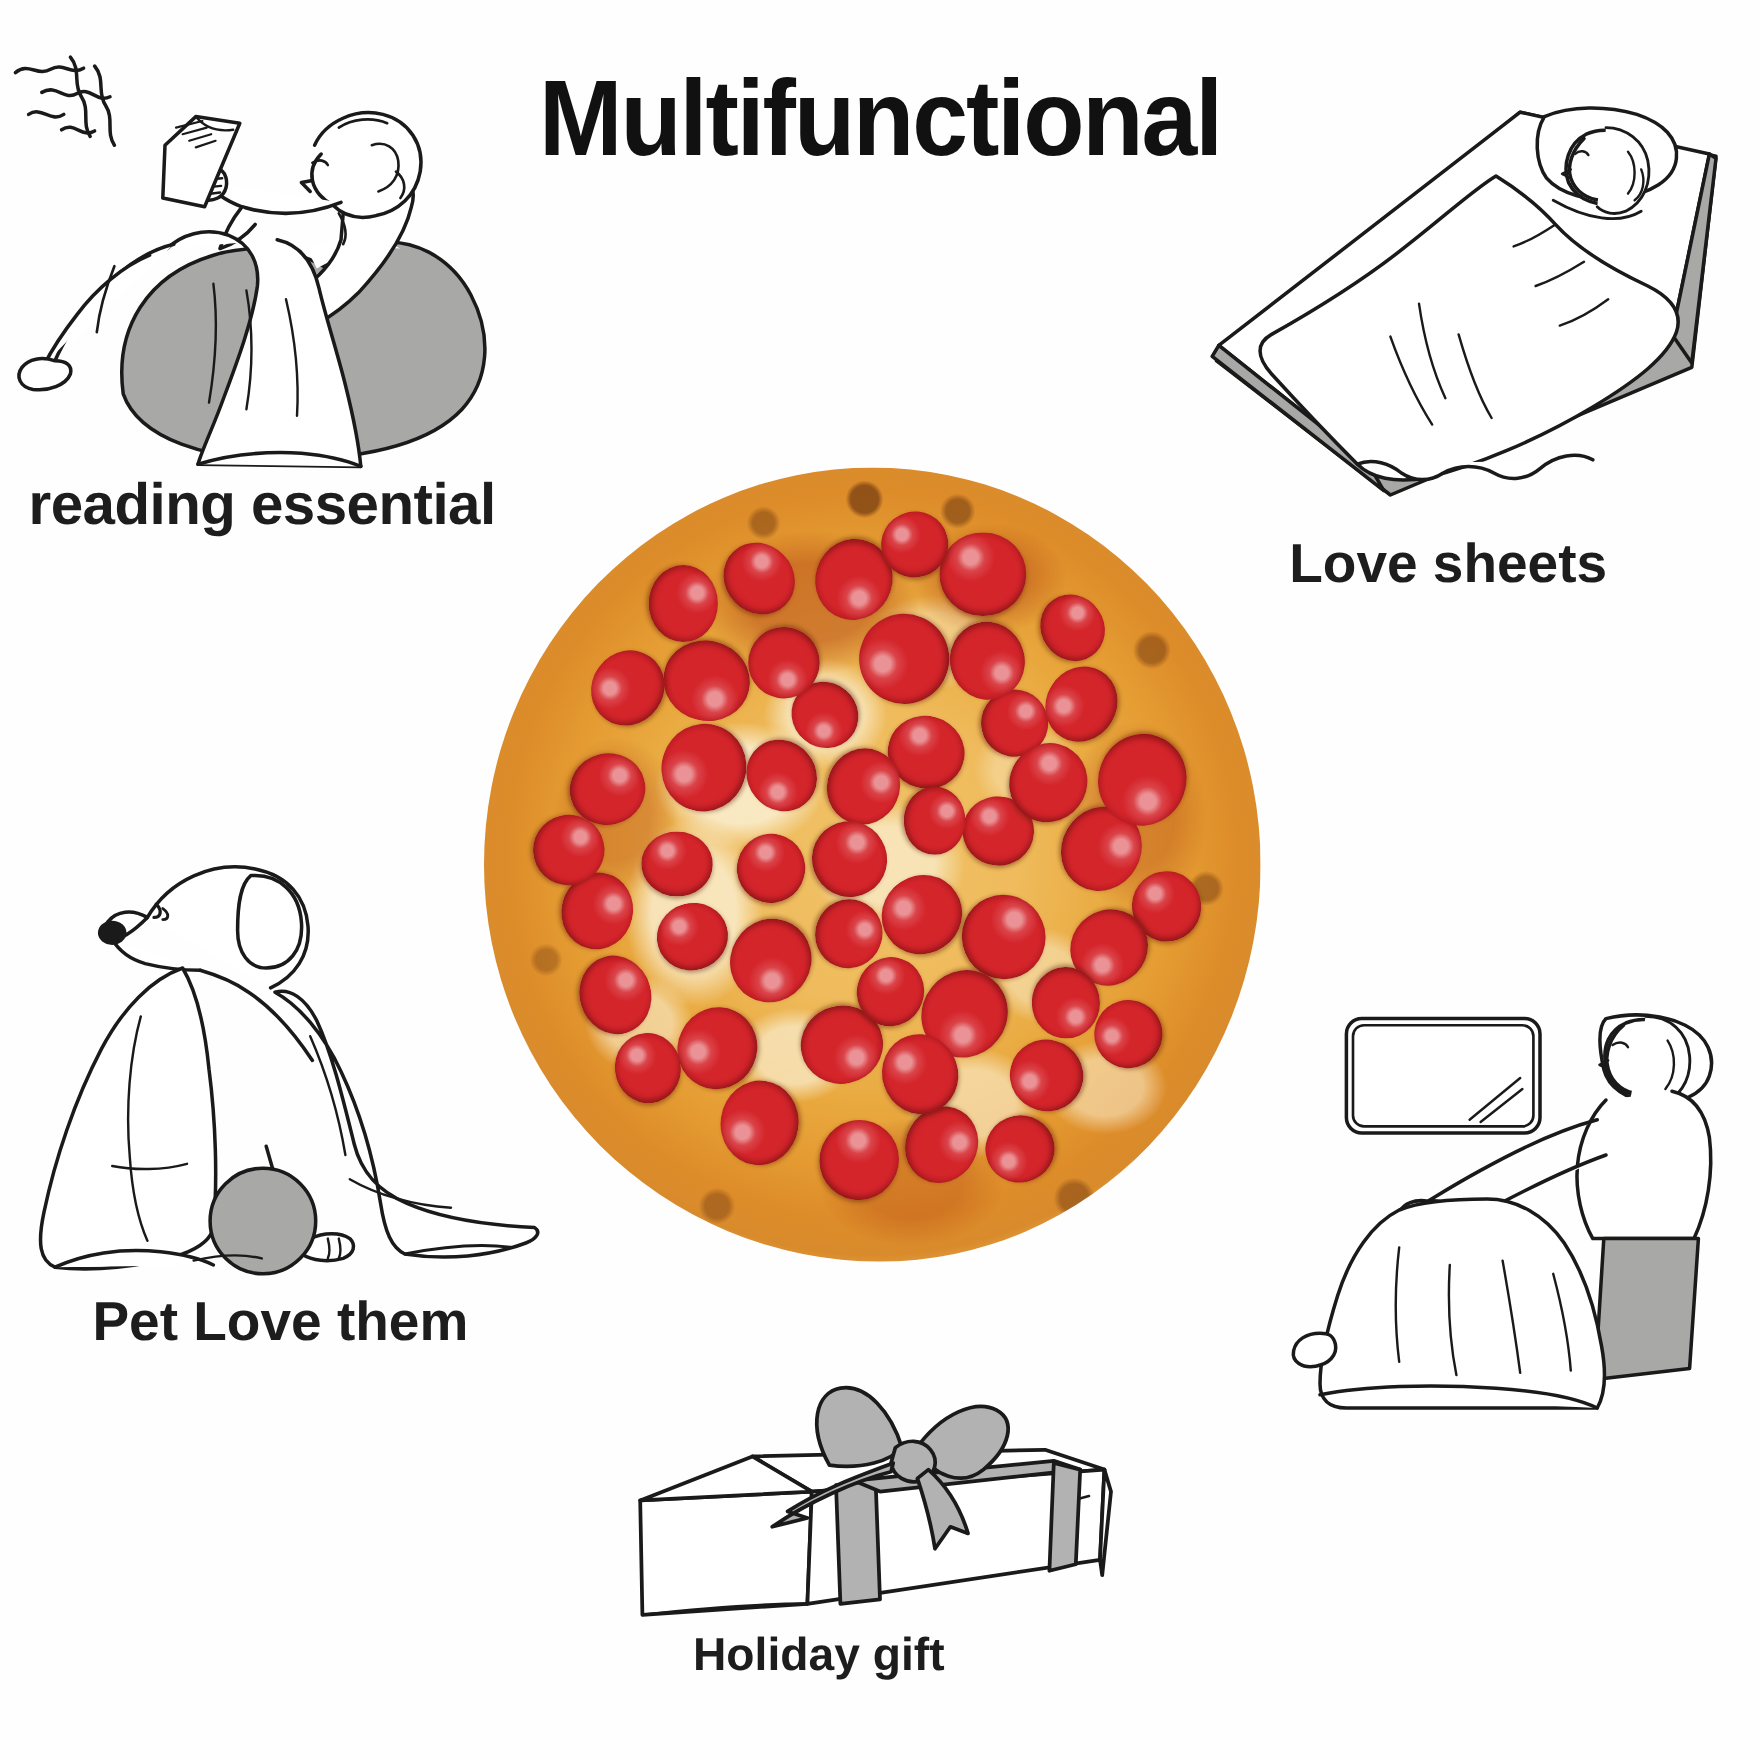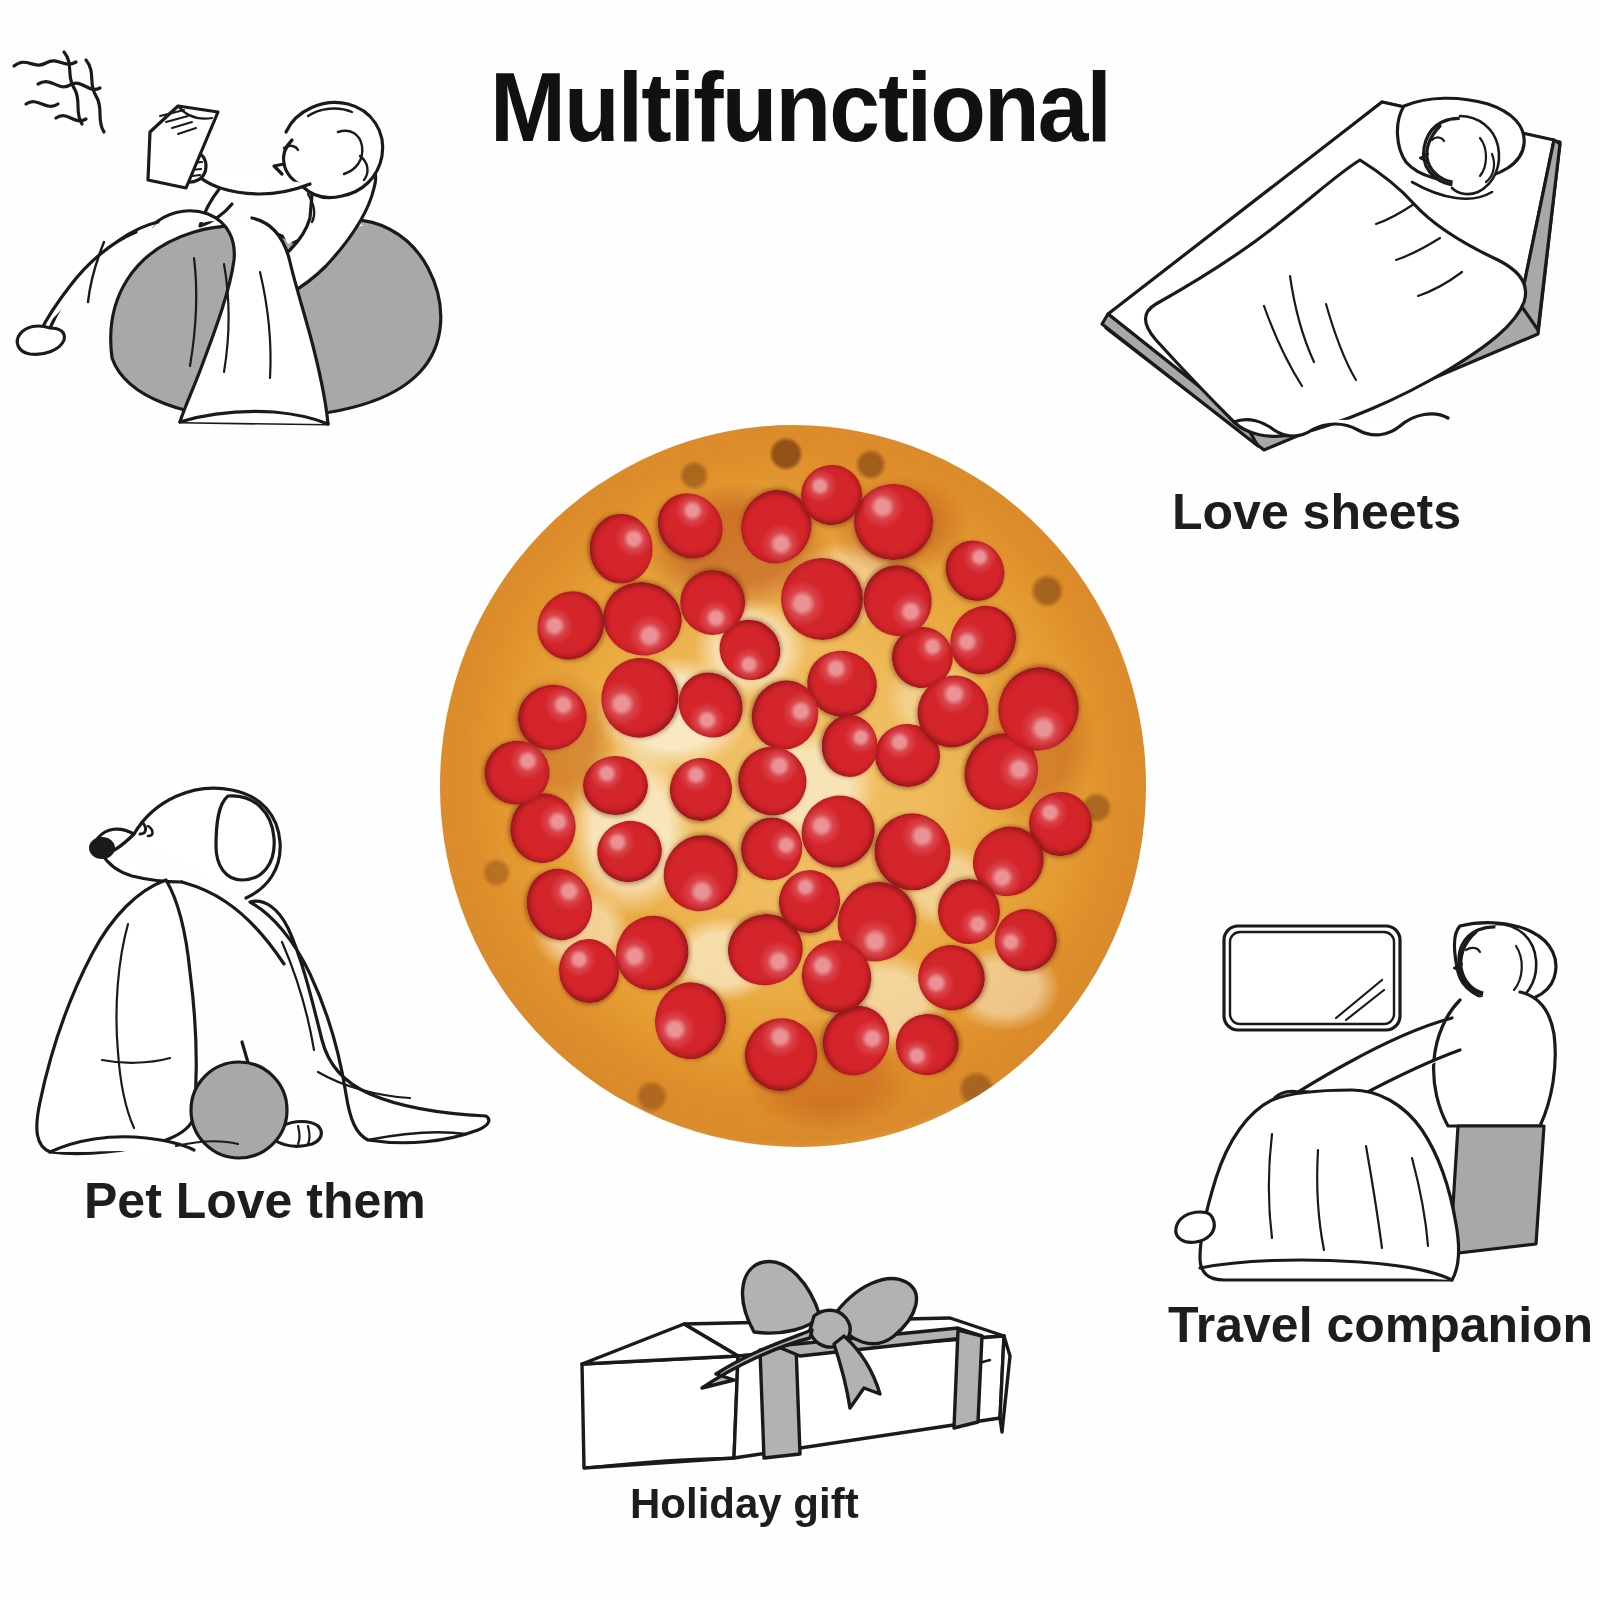--- a/index.html
+++ b/index.html
@@ -199,20 +199,21 @@
 
       <path d="M150 186 C124 192 96 212 76 238 C60 258 48 278 42 292" fill="#ffffff" stroke="#1a1a1a"></path>
       <path d="M128 196 C104 206 80 226 62 250 C48 268 38 284 32 296" fill="#ffffff" stroke="#1a1a1a"></path>
 
       <path d="M42 292 C30 288 18 290 12 298 C6 306 10 316 22 318
                C36 320 52 314 56 304 C58 296 52 292 42 292 Z" fill="#ffffff" stroke="#1a1a1a"></path>
 
       <path d="M96 206 C88 226 82 248 80 266" stroke="#1a1a1a" stroke-width="2.4"></path>
     </svg>
   </div>
+  <div class="caption cap-reading">reading essential</div>
 
   <div class="illus illus-bed">
     <svg width="530" height="400" viewBox="0 0 530 400" fill="none" stroke="#1a1a1a" stroke-width="3.2" stroke-linecap="round" stroke-linejoin="round">
 
       <path d="M314 24 L492 64 L470 256 L196 372 L38 250 L52 236 Z" fill="#a8a8a6" stroke="#1a1a1a"></path>
 
       <path d="M314 24 L486 62 L452 226 L176 344 L40 236 Z" fill="#ffffff" stroke="#1a1a1a"></path>
 
       <path d="M486 62 L492 66 L470 252 L452 226 Z" fill="#a8a8a6" stroke="#1a1a1a"></path>
 
@@ -356,21 +357,20 @@
 
       <path d="M112 266 C108 300 108 338 112 370" stroke="#1a1a1a" stroke-width="2.2"></path>
       <path d="M158 282 C156 316 158 352 164 382" stroke="#1a1a1a" stroke-width="2.2"></path>
       <path d="M206 278 C212 312 218 350 222 380" stroke="#1a1a1a" stroke-width="2.2"></path>
       <path d="M252 290 C260 320 266 352 268 378" stroke="#1a1a1a" stroke-width="2.2"></path>
 
       <path d="M40 344 C28 344 18 350 16 360 C14 370 24 376 36 374
                C48 372 56 364 54 354 C52 346 48 344 40 344 Z" fill="#ffffff" stroke="#1a1a1a"></path>
     </svg>
   </div>
-  <div class="caption cap-travel">Travel companion</div>
 
   <div class="illus illus-gift">
     <svg width="490" height="260" viewBox="0 0 490 260" fill="none" stroke="#1a1a1a" stroke-width="3.4" stroke-linecap="round" stroke-linejoin="round">
 
       <path d="M146 92 L412 86 L466 104 L200 124 Z" fill="#ffffff" stroke="#1a1a1a"></path>
 
       <path d="M44 132 L200 124 L196 226 L46 236 Z" fill="#ffffff" stroke="#1a1a1a"></path>
 
       <path d="M146 92 L44 132 L200 124 Z" fill="#ffffff" stroke="#1a1a1a"></path>
 

